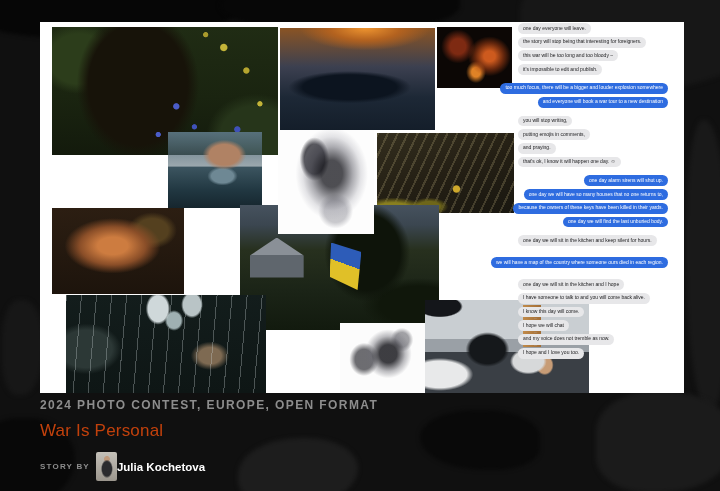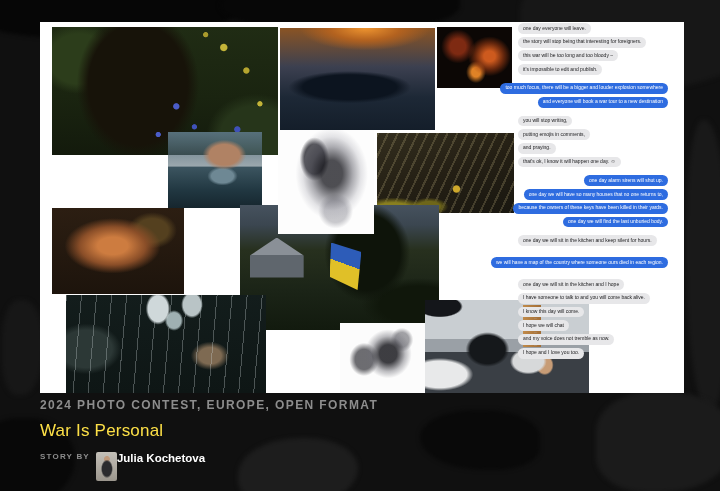--- a/index.html
+++ b/index.html
@@ -157,22 +157,22 @@
   .in .bubble{background:var(--in-bg,#e7e7e9);color:var(--in-tx,#1b1b1d);}
   .out .bubble{background:var(--out-bg,#2e6ce0);color:var(--out-tx,#ffffff);}
   .msg-row.tick::after{
     content:"···";position:absolute;left:16px;bottom:-3.6px;
     font-size:4.5px;color:#a9adb2;letter-spacing:-.5px;
   }
 
   
   .caption{position:absolute;left:40px;top:398px;z-index:2;}
   .contest-line{color:#8d8d8d;font-size:12px;font-weight:700;letter-spacing:1.4px;}
-  .title{color:#fde047;font-size:17px;font-weight:500;letter-spacing:.2px;margin-top:9px;}
-  .byline{display:flex;margin-top:11px;}
+  .title{color:#c2410c;font-size:17px;font-weight:500;letter-spacing:.2px;margin-top:9px;}
+  .byline{display:flex;align-items:center;margin-top:11px;}
   .story-by{color:#8d8d8d;font-size:8px;font-weight:700;letter-spacing:1.2px;}
   .avatar{
     width:21px;height:29px;border-radius:2px;margin-left:6px;cursor:pointer;
     background:
       radial-gradient(46% 52% at 52% 58%, #2b2b2e 0 48%, transparent 62%),
       radial-gradient(22% 16% at 52% 24%, #c09a7c 0 55%, transparent 70%),
       linear-gradient(180deg,#c4c0b8 0%,#9b968d 100%);
   }
   .photographer{color:#ffffff;font-size:11.5px;font-weight:700;cursor:pointer;}
 </style>

